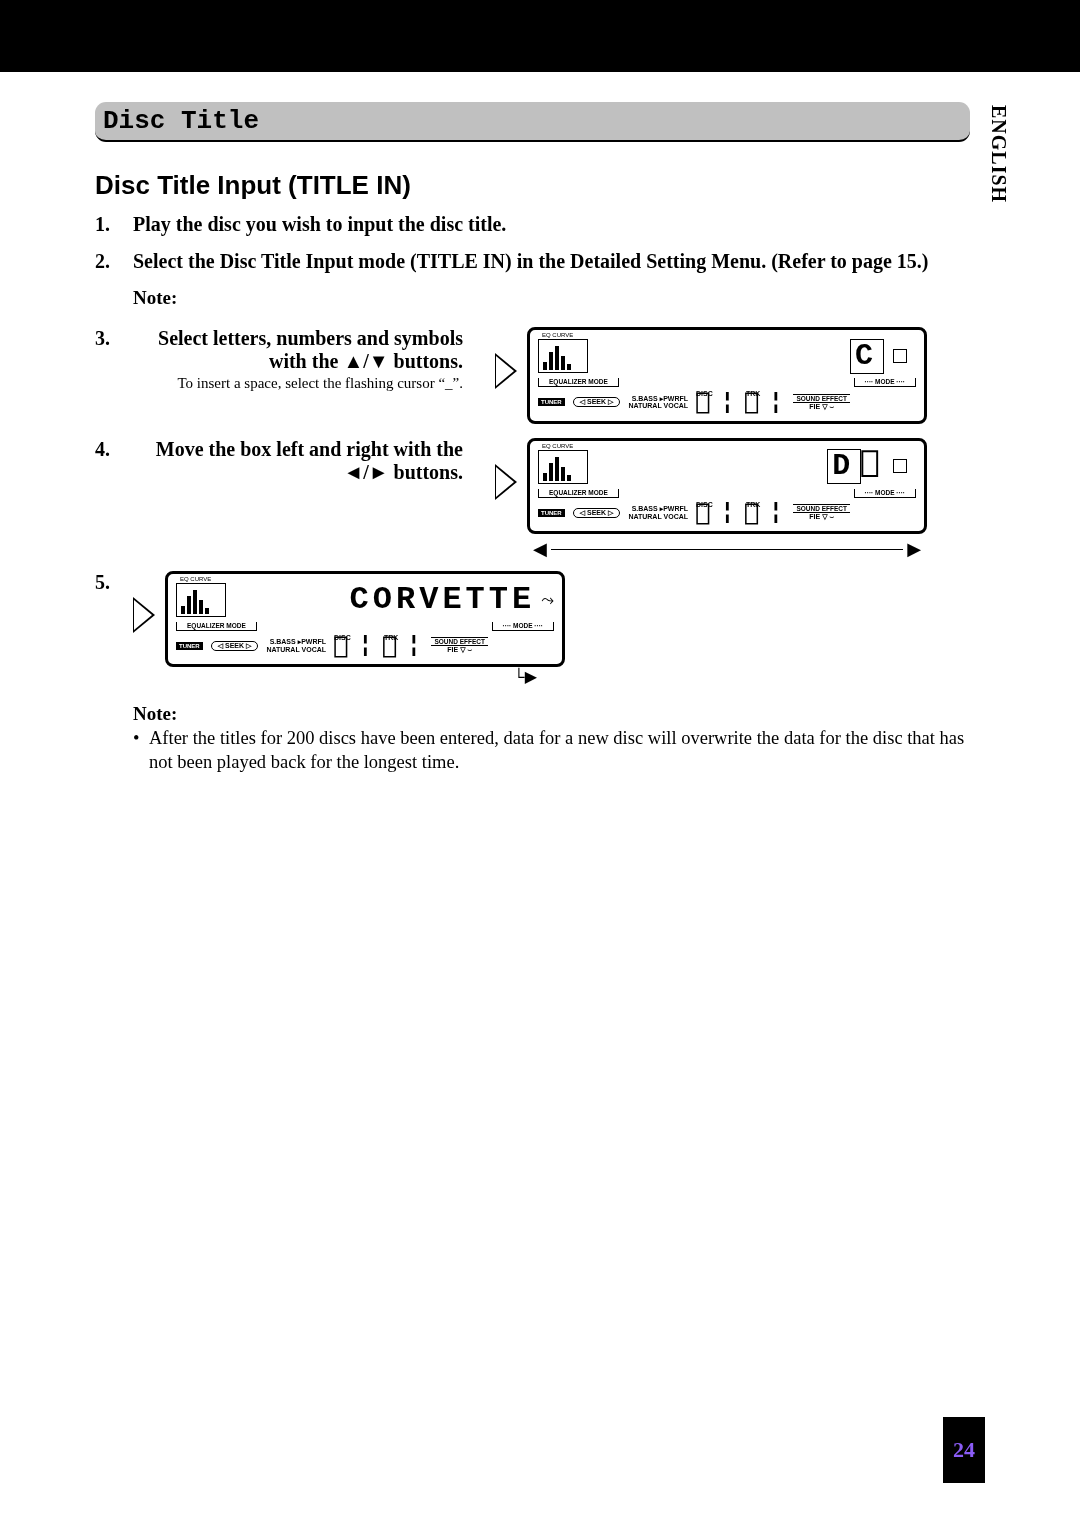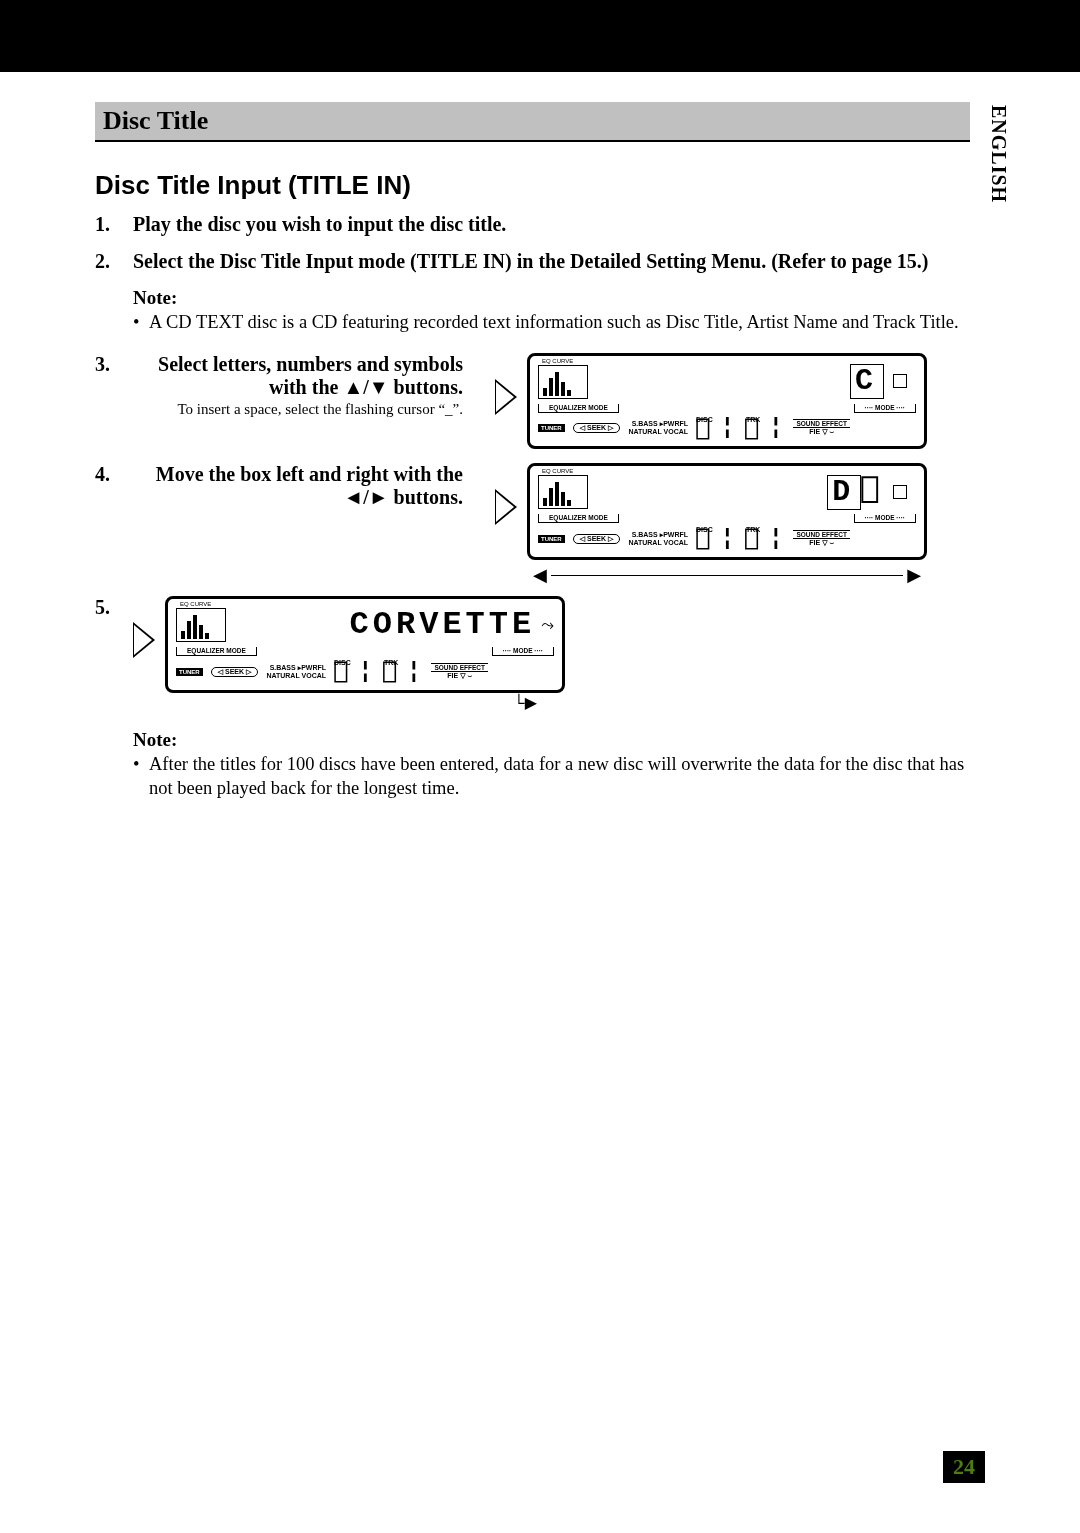--- a/index.html
+++ b/index.html
@@ -13,24 +13,25 @@
     overflow: hidden;
   }
   .black-band { background: #000; height: 72px; width: 100%; }
   .page {
     padding: 30px 110px 0 95px;
   }
   .section-bar {
     background: #c0c0c0;
     border-bottom: 2px solid #000;
     padding: 4px 8px;
-    font-family: Liberation Serif, serif;
+    font-family: Liberation Mono, monospace;
     font-weight: bold;
     font-size: 26px;
     margin-bottom: 28px;
+    border-radius: 11px;
   }
   .subsection {
     font-family: Arial, Helvetica, sans-serif;
     font-weight: bold;
     font-size: 26px;
     margin-bottom: 12px;
   }
   .intro {
     font-size: 20px;
     line-height: 1.3;
@@ -177,24 +178,24 @@
     font-variant: small-caps;
     font-weight: bold;
     font-size: 20px;
     letter-spacing: 1px;
   }
   .page-num {
     position: absolute;
     right: 95px;
     bottom: 50px;
     background: #000;
-    color: #4d7c0f;
+    color: #8b5cf6;
     font-weight: bold;
     font-size: 22px;
-    padding: 3px 10px;
+    padding: 20px 10px;
     font-family: "Times New Roman", serif;
   }
   .fig-stack { display: flex; flex-direction: column; gap: 4px; }
   .sun {
     position: relative; width: 32px; height: 32px; display:inline-block; vertical-align: middle;
   }
   .sun::before {
     content:""; position:absolute; inset:9px; border:1px solid #000; background:#fff;
   }
 </style>
@@ -222,21 +223,20 @@
     <li>
       <span class="num">2.</span>
       <div class="step-body">
         <div class="step-title">Select the Disc Title Input mode (TITLE IN) in the Detailed Setting Menu. (Refer to page 15.)</div>
       </div>
     </li>
   </ol>
 
   <div class="note-label">Note:</div>
   <ul class="bullets">
-    <li>A CD TEXT disc is a CD featuring recorded text information such as Disc Title, Artist Name and Track Title.</li>
   </ul>
 
   <ol class="steps">
     <li>
       <span class="num">3.</span>
       <div class="step-body row-with-fig">
         <div class="text-col">
           <div class="step-title">Select letters, numbers and symbols with the ▲/▼ buttons.</div>
           <div class="step-text">To insert a space, select the flashing cursor “_”.</div>
         </div>
@@ -400,18 +400,18 @@
               <span style="position:absolute;right:28px;top:-4px;font-size:16px">└▶</span>
             </div>
           </div>
         </div>
       </div>
     </li>
   </ol>
 
   <div class="note-label">Note:</div>
   <ul class="bullets">
-    <li>After the titles for 100 discs have been entered, data for a new disc will overwrite the data for the disc that has not been played back for the longest time.</li>
+    <li>After the titles for 200 discs have been entered, data for a new disc will overwrite the data for the disc that has not been played back for the longest time.</li>
   </ul>
 
 </div>
 
 <div class="page-num">24</div>
 
 </body></html>

